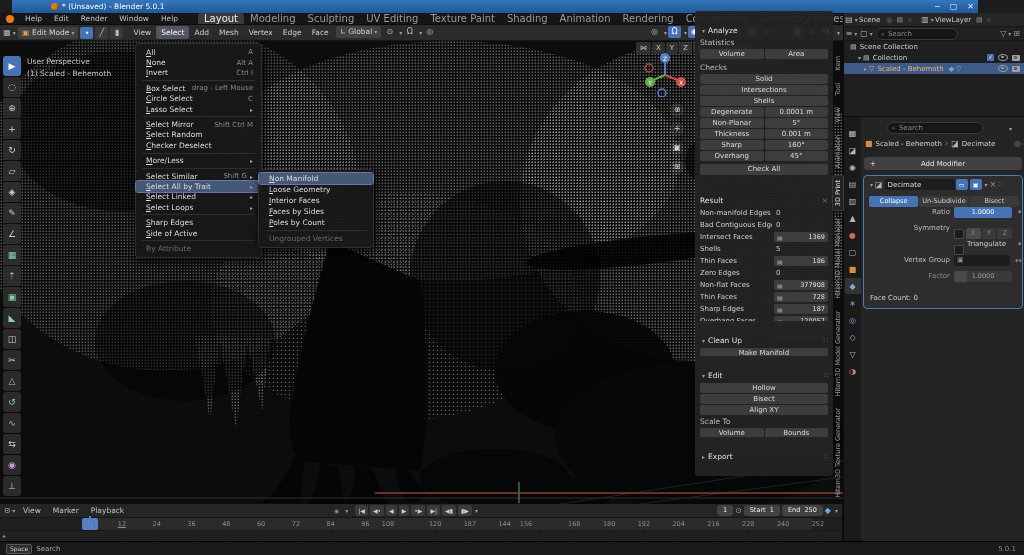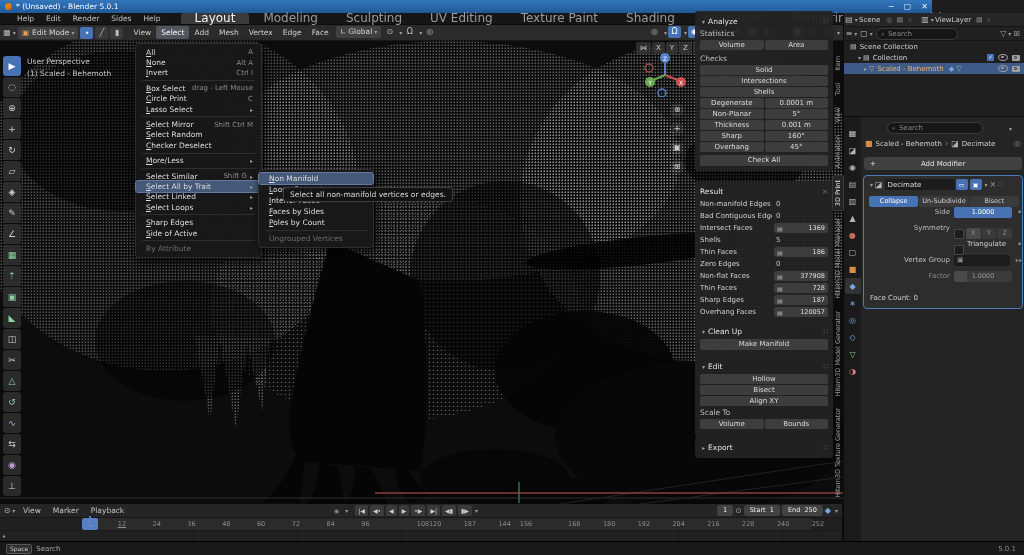--- a/index.html
+++ b/index.html
@@ -1,31 +1,31 @@
 <!DOCTYPE html>
 <html><head>
 <meta charset="utf-8">
 <style>
   html,body{margin:0;padding:0;background:#000;}
   #app{position:relative;width:1024px;height:555px;background:#1d1d1d;overflow:hidden;
        font-family:"DejaVu Sans",sans-serif;font-size:8px;color:#cfcfcf;
        -webkit-font-smoothing:antialiased;user-select:none;}
   
-  #titlebar{position:absolute;left:0;top:0;width:932px;height:13px;
-    background:linear-gradient(#3377bd,#205897);color:#fff;display:flex;align-items:center;}
+  #titlebar{position:absolute;left:12px;top:0;width:932px;height:13px;
+    background:linear-gradient(#3377bd,#205897);color:#fff;display:flex;align-items:center;padding-left:34px;}
   #titlebar .blender-logo{width:7px;height:7px;border-radius:50%;background:#e87d0d;margin:0 4px 0 5px;
     box-shadow:inset -1px -1px 0 #b35a00;}
   #titlebar .t-title{font-size:7.5px;}
   #win-buttons{position:absolute;right:4px;top:0;height:13px;display:flex;gap:10px;align-items:center;font-size:8px;color:#eaf1f9;}
   
   #menubar{position:absolute;left:0;top:13px;width:1024px;height:12px;background:#161616;
     display:flex;align-items:center;border-bottom:1px solid #0c0c0c;box-sizing:border-box;}
   #menubar .blender-logo2{width:8px;height:8px;border-radius:50%;background:#e87d0d;margin:0 5px 0 6px;}
   .menu-label{padding:0 6px;color:#c4c4c4;font-size:7.5px;line-height:12px;white-space:nowrap;}
-  .ws-tab{padding:0 14px;color:#9a9a9a;font-size:12px;line-height:11px;white-space:nowrap;border-radius:3px 3px 0 0;}
+  .ws-tab{padding:0 6px;color:#9a9a9a;font-size:10px;line-height:11px;white-space:nowrap;border-radius:3px 3px 0 0;}
   .ws-tab.active{background:#3b3b3b;color:#f0f0f0;}
   #workspaces{display:flex;margin-left:14px;}
   
   #vpheader{position:absolute;left:0;top:25px;width:843px;height:16px;background:#2b2b2b;
     display:flex;align-items:center;border-bottom:1px solid #171717;box-sizing:border-box;}
   .hbtn{background:#404040;border-radius:2px;height:12px;line-height:12px;padding:0 4px;margin:0 1px;
     color:#d8d8d8;font-size:7.5px;display:inline-flex;align-items:center;white-space:nowrap;}
   .hicon{width:13px;height:12px;line-height:12px;text-align:center;border-radius:2px;margin:0 1px;
     color:#bdbdbd;font-size:8px;}
   .hicon.on{background:#4772b3;color:#fff;}
@@ -64,21 +64,21 @@
   .mshort{color:#8a8a8a;font-size:7px;white-space:nowrap;}
   .marrow{color:#9a9a9a;font-size:6px;}
   .msep{height:1px;background:#2e2e2e;margin:2px 6px;}
   .mitem.hl{background:#455877;outline:1px solid #67799c;border-radius:2px;}
   .mitem.dis .mlabel{color:#6b6b6b;}
   .mitem.dis .mlabel::first-letter{text-decoration:none;}
   #tooltip{position:absolute;left:283px;top:187px;z-index:50;background:#121212f2;border:1px solid #3d3d3d;
     border-radius:3px;padding:2px 6px;color:#d9d9d9;font-size:7.5px;white-space:nowrap;}
   
   .npanel{position:absolute;left:695px;width:138px;background:#232323f0;border-radius:3px;z-index:20;
-    box-sizing:border-box;padding:4px 5px;}
+    box-sizing:border-box;padding:13px 5px;}
   .np-title{height:13px;line-height:13px;color:#e2e2e2;font-size:7.5px;display:flex;align-items:center;gap:3px;}
   .np-title .grip{margin-left:auto;color:#6f6f6f;}
   .np-label{height:11px;line-height:11px;color:#bdbdbd;font-size:7.5px;}
   .np-btn{background:#3d3d3d;border-radius:2px;height:10px;line-height:10px;text-align:center;color:#dcdcdc;
     font-size:7px;margin:1px 0;}
   .np-row2{display:flex;gap:1px;margin:1px 0;}
   .np-row2 .np-btn{flex:1;margin:0;}
   .rrow{display:flex;align-items:center;height:12px;font-size:7px;color:#cfcfcf;}
   .rlabel{flex:0 0 72px;white-space:nowrap;overflow:hidden;}
   .rplain{margin-left:4px;color:#c5c5c5;}
@@ -169,21 +169,21 @@
       <span>✕</span>
     </span>
   </div>
 
   <div id="menubar">
     <span class="blender-logo2"></span>
     <span id="top-menus" style="display:flex">
         <span class="menu-label">Help</span>
         <span class="menu-label">Edit</span>
         <span class="menu-label">Render</span>
-        <span class="menu-label">Sides</span>
+        <span class="menu-label">Window</span>
         <span class="menu-label">Help</span>
       </span>
     <span id="workspaces">
         <span class="ws-tab active">Layout</span>
         <span class="ws-tab">Modeling</span>
         <span class="ws-tab">Sculpting</span>
         <span class="ws-tab">UV Editing</span>
         <span class="ws-tab">Texture Paint</span>
         <span class="ws-tab">Shading</span>
         <span class="ws-tab">Animation</span>
@@ -363,21 +363,21 @@
         </span>
       </div>
       <div class="msep"></div>
       <div class="mitem">
         <span class="mlabel">Box Select</span>
         <span class="mright">
           <span class="mshort">drag - Left Mouse</span>
         </span>
       </div>
       <div class="mitem">
-        <span class="mlabel">Circle Print</span>
+        <span class="mlabel">Circle Select</span>
         <span class="mright">
           <span class="mshort">C</span>
         </span>
       </div>
       <div class="mitem">
         <span class="mlabel">Lasso Select</span>
         <span class="mright">
           <span class="marrow">▸</span>
         </span>
       </div>
@@ -466,21 +466,20 @@
         <span class="mlabel">Poles by Count</span>
         <span class="mright"></span>
       </div>
       <div class="msep"></div>
       <div class="mitem dis">
         <span class="mlabel">Ungrouped Vertices</span>
         <span class="mright"></span>
       </div>
     </div>
 
-  <div id="tooltip">Select all non-manifold vertices or edges.</div>
 
   <div class="npanel" style="top:11px;left:695px" id="np-analyze">
     <div class="np-title">
       <span class="chev">▾</span>
       <span>Analyze</span>
       <span class="grip">∷</span>
     </div>
     <div class="np-label">Statistics</div>
     <div class="np-row2">
       <span class="np-btn">Volume</span>
@@ -724,21 +723,21 @@
           <span class="chev">▾</span>
           <span style="color:#9a9a9a;margin:0 2px">×</span>
           <span style="color:#6f6f6f">∷</span>
         </div>
         <div class="seg" id="mod-modes" style="left:5px;top:20px;width:150px">
             <span class="s on">Collapse</span>
             <span class="s">Un-Subdivide</span>
             <span class="s">Bisect</span>
           </div>
         <div class="pc-row" style="left:0;top:36px;width:160px">
-          <span class="plabel" style="position:absolute;right:74px">Side</span>
+          <span class="plabel" style="position:absolute;right:74px">Ratio</span>
           <span class="slider" style="left:90px;width:58px;position:absolute">
             <span class="fill" style="width:100%"></span><span class="txt">1.0000</span>
           </span>
           <span style="position:absolute;right:2px;color:#9a9a9a">•</span>
         </div>
         <div class="pc-row" style="left:0;top:52px;width:160px">
           <span class="plabel" style="position:absolute;right:74px">Symmetry</span>
           <span class="cb" style="position:absolute;left:90px;top:1px"></span>
           <span class="seg" id="sym-axes" style="left:102px;top:0;width:46px">
               <span class="s" style="color: rgb(138, 138, 138); background: rgb(74, 74, 74);">X</span>
@@ -812,21 +811,21 @@
       <div class="shade" style="left:812px;width:31px"></div>
       <div id="playhead">1</div>
     <span class="tick" style="left: 111.9px; text-decoration: underline;">12</span>
         <span class="tick" style="left: 146.7px;">24</span>
         <span class="tick" style="left: 181.5px;">36</span>
         <span class="tick" style="left: 216.3px;">48</span>
         <span class="tick" style="left: 251.1px;">60</span>
         <span class="tick" style="left: 285.9px;">72</span>
         <span class="tick" style="left: 320.7px;">84</span>
         <span class="tick" style="left: 355.5px;">96</span>
-        <span class="tick" style="left: 413px; text-align: center;">108</span>
+        <span class="tick" style="left: 378px; text-align: center;">108</span>
         <span class="tick" style="left: 425.1px;">120</span>
         <span class="tick" style="left: 459.9px;">187</span>
         <span class="tick" style="left: 494.7px;">144</span>
         <span class="tick" style="left: 516px;">156</span>
         <span class="tick" style="left: 564.3px;">168</span>
         <span class="tick" style="left: 599.1px;">180</span>
         <span class="tick" style="left: 633.9px;">192</span>
         <span class="tick" style="left: 668.7px;">204</span>
         <span class="tick" style="left: 703.5px;">216</span>
         <span class="tick" style="left: 738.3px;">228</span>

